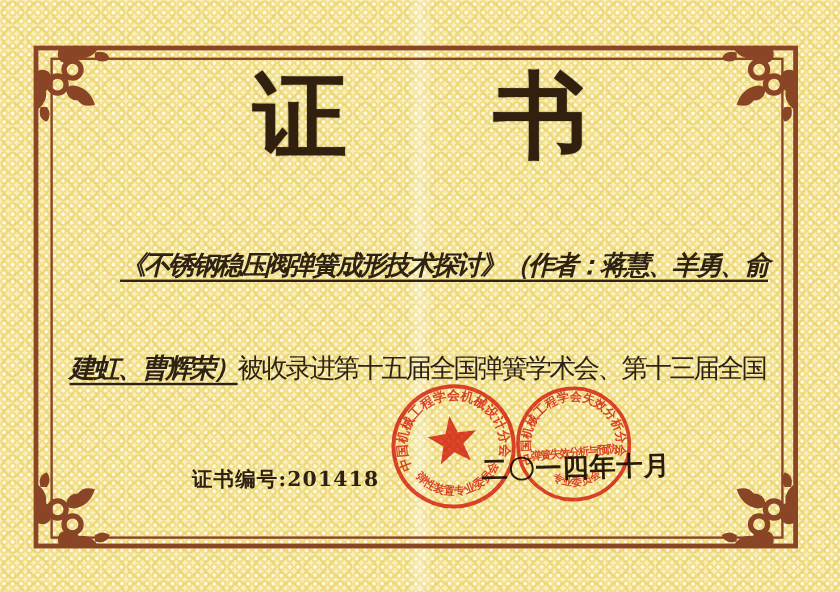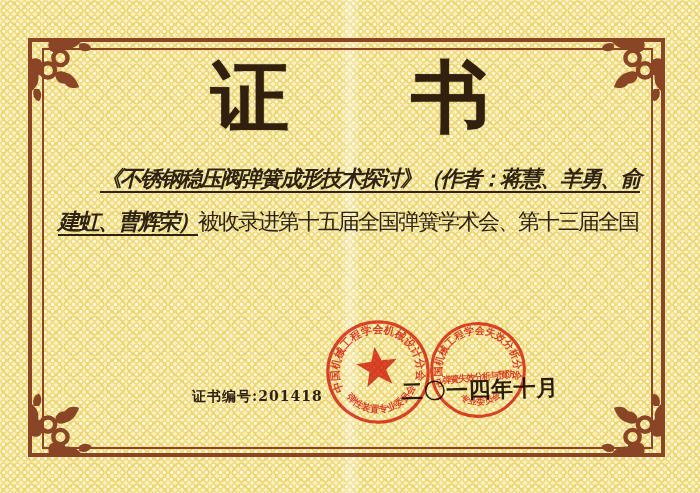--- a/index.html
+++ b/index.html
@@ -32,31 +32,31 @@
   .title-row{
     position:absolute;top:58px;left:0;right:0;
     display:flex;justify-content:center;column-gap:122px;
     font-size:78px;font-weight:bold;color:#30200d;line-height:1;
     text-shadow:0 0 1px #30200d;
   }
   .body-text{
     position:absolute;left:58px;top:157px;width:582px;
     font-size:22px;line-height:42px;letter-spacing:-2px;color:#2e2213;
   }
-  .body-line{white-space:nowrap;}
+  .body-line{white-space:nowrap;margin-top:43px;}
   .body-line.indent{padding-left:42px;}
   .hand{
     font-style:italic;font-weight:bold;
     text-decoration:underline;text-decoration-thickness:2px;text-underline-offset:5px;
     text-decoration-color:#2e2213;
   }
   .print{font-weight:500;font-family:Liberation Serif, serif;}
   .cert-no{
     position:absolute;left:160px;top:388px;
-    font-size:14px;letter-spacing:1px;color:#2e2012;font-weight:600;padding-left:32px;
+    font-size:17px;letter-spacing:1px;color:#2e2012;font-weight:600;
   }
   .stamp{position:absolute;mix-blend-mode:multiply;opacity:.92;}
   .stamp1{left:324px;top:318px;width:108px;height:108px;transform:rotate(-8deg);}
   .stamp2{left:428px;top:320px;width:100px;height:100px;transform:rotate(-5deg);}
   .date{
     position:absolute;left:401px;top:375px;z-index:5;
     font-size:22px;font-weight:600;color:#2c1f10;letter-spacing:0.5px;
     transform:rotate(-1.5deg);mix-blend-mode:multiply;
   }
 </style>

